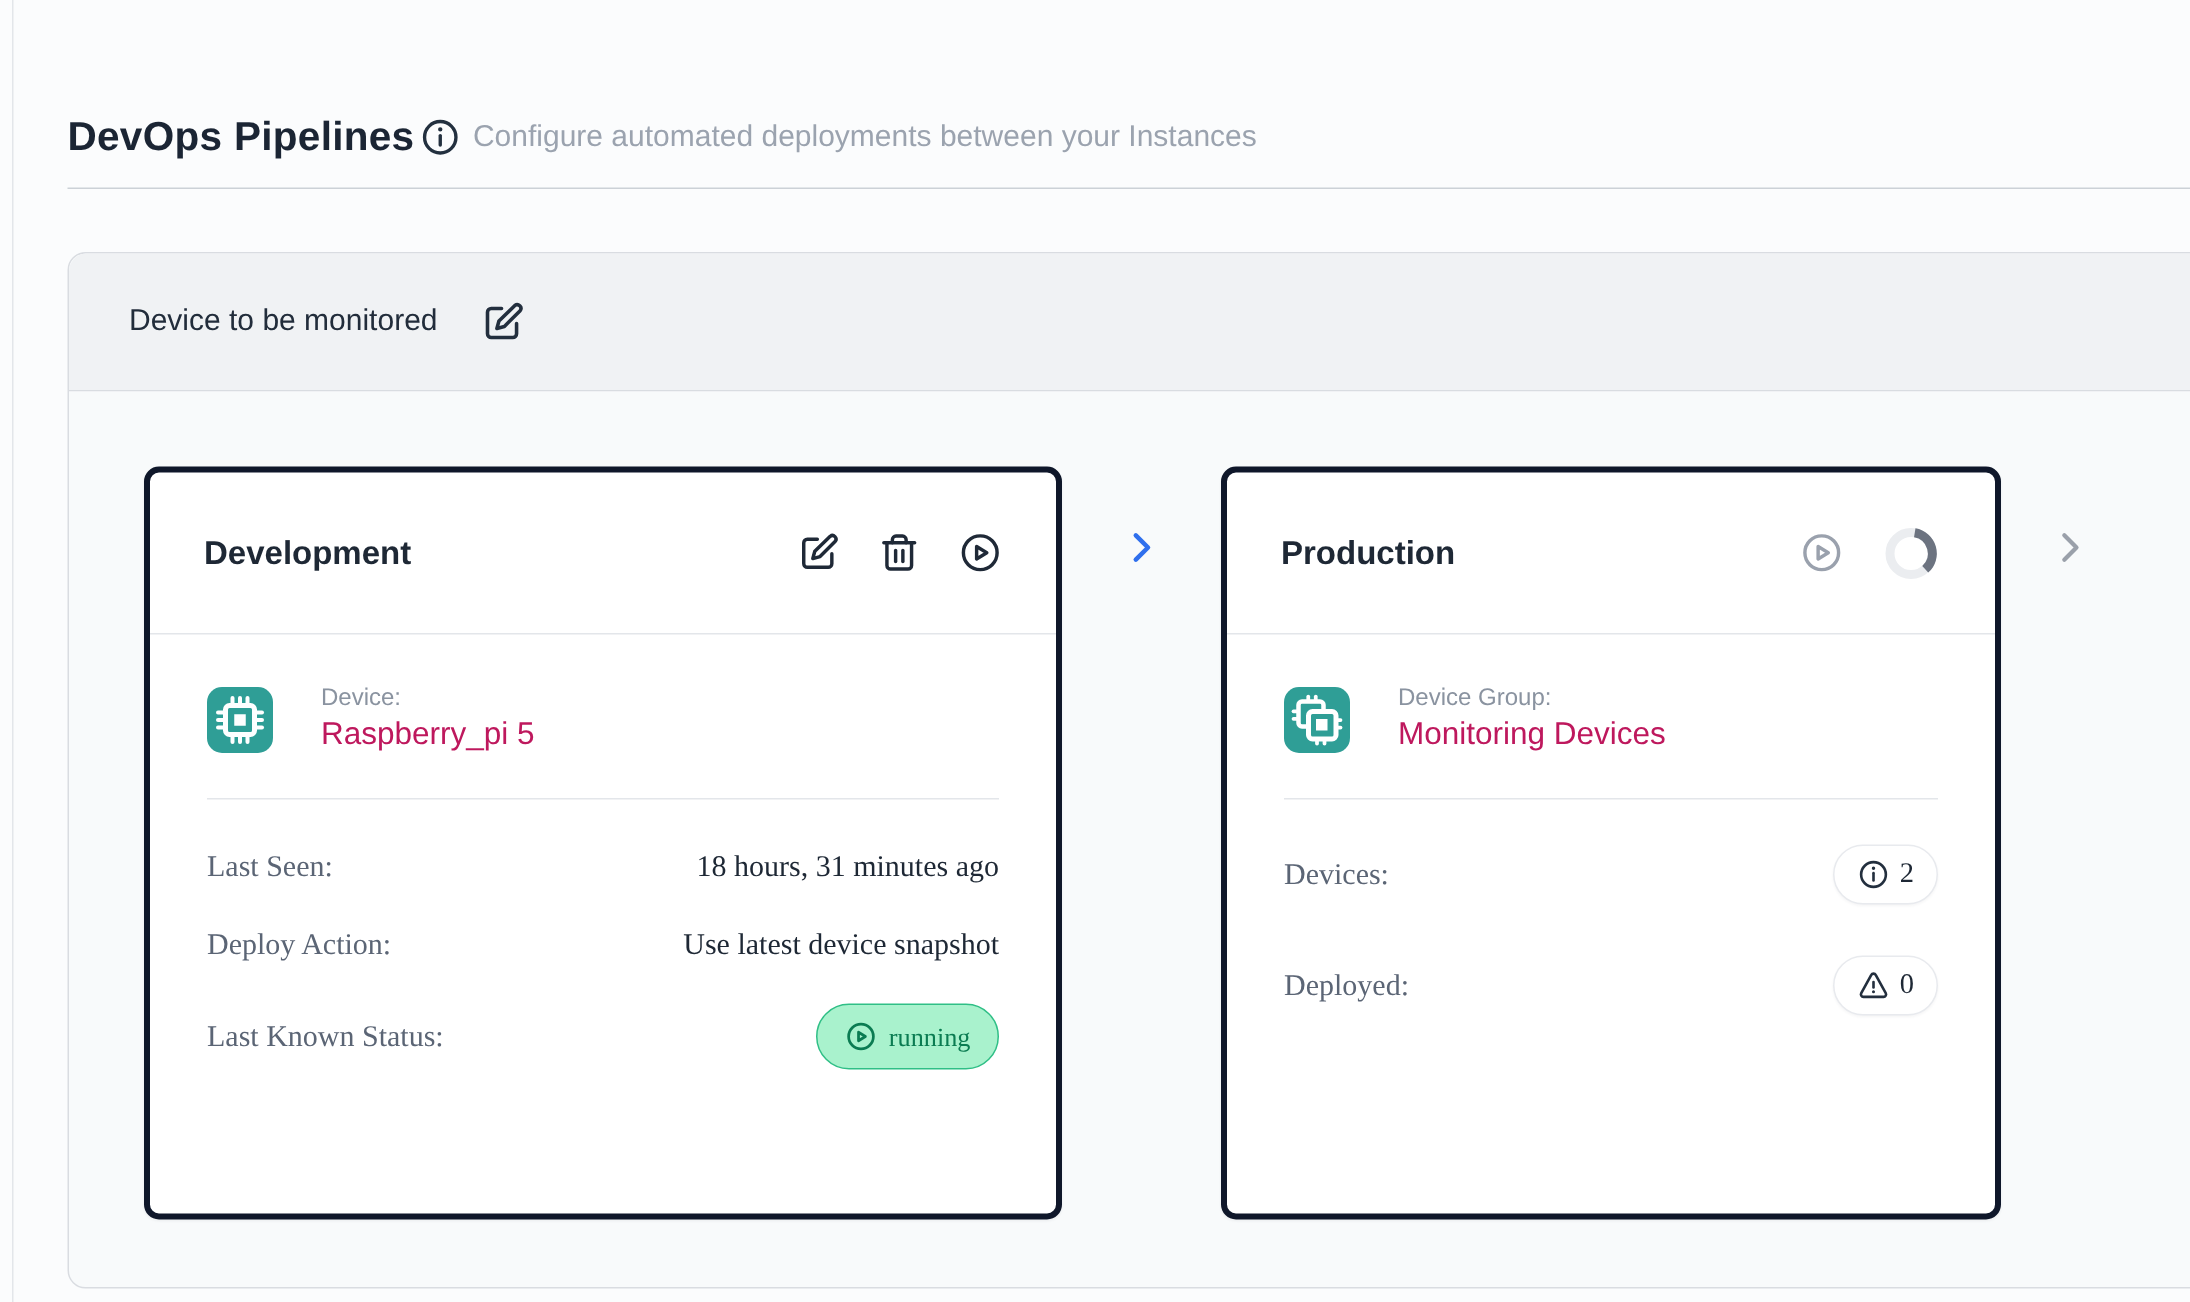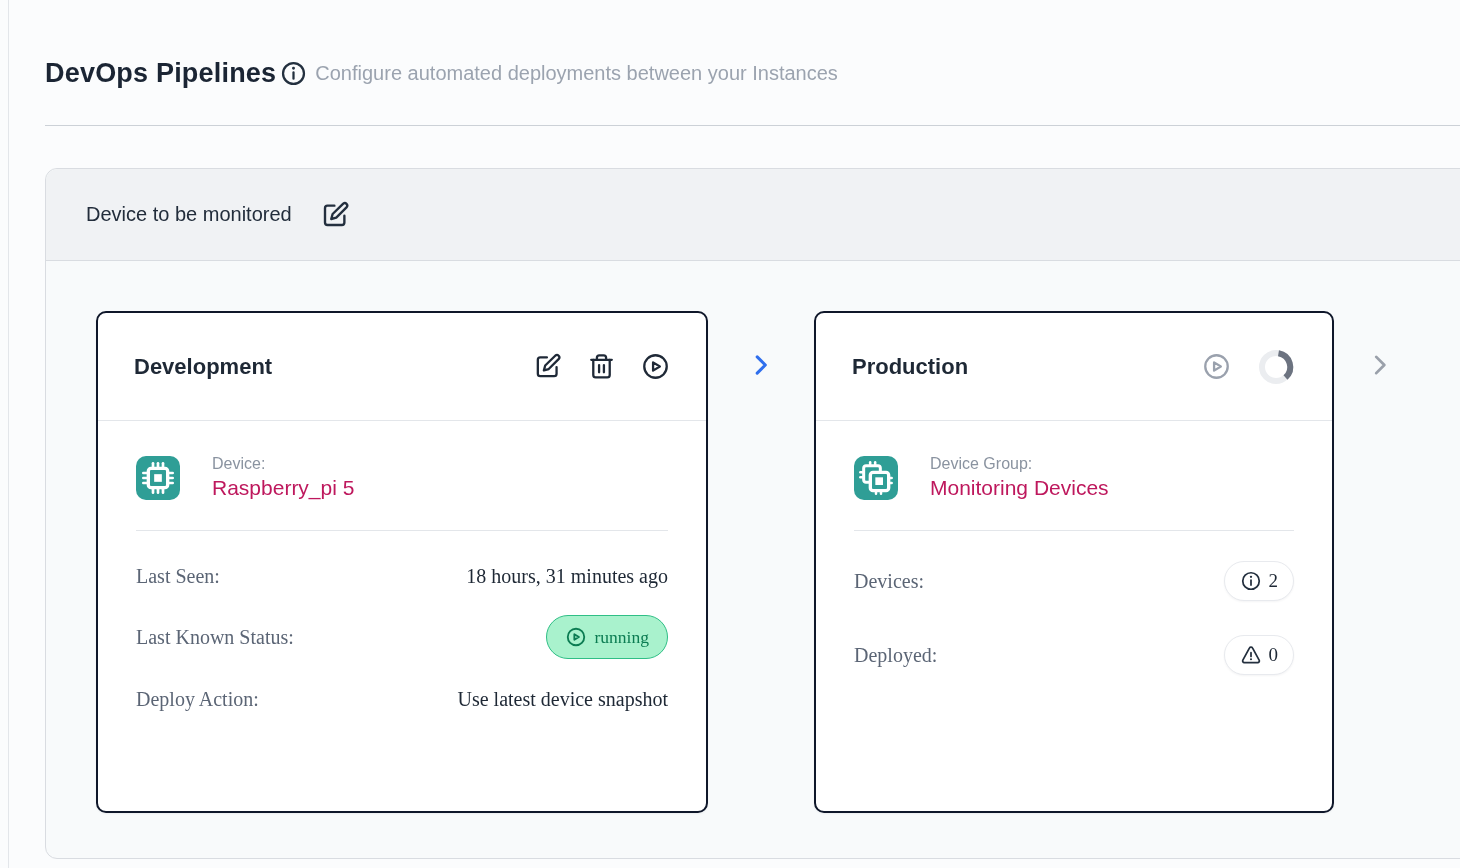--- a/index.html
+++ b/index.html
@@ -7,21 +7,21 @@
   body {
     font-family:"Liberation Sans","DejaVu Sans",sans-serif;
     background:#fbfcfd;
     position:relative;
     overflow:hidden;
     color:#1e2835;
   }
   .left-rule { position:absolute; left:8px; top:0; width:1px; height:868px; background:#e3e6ea; }
 
   
-  .page-header { position:absolute; left:45px; top:58px; display:flex; align-items:center; }
+  .page-header { position:absolute; left:45px; top:76px; display:flex; align-items:center; }
   .page-title { font-size:27px; font-weight:700; color:#1b2534; letter-spacing:.2px; }
   .title-info-icon { width:27px; height:27px; color:#23303f; display:flex; margin-left:4px; }
   .page-subtitle { font-size:20px; color:#9ba3af; font-weight:400; margin-left:8px; }
   .header-rule { position:absolute; left:45px; right:0; top:125px; height:1px; background:#ccd1d7; }
 
   
   .panel {
     position:absolute; left:45px; top:168px; width:1470px; height:691px;
     border:1px solid #d9dce1; border-radius:12px; background:#f8fafb;
   }
@@ -29,21 +29,21 @@
     height:92px; background:#f0f2f4; border-bottom:1px solid #d9dce1;
     border-radius:12px 12px 0 0; display:flex; align-items:center; padding:0 40px; gap:28px;
   }
   .panel-title { font-size:20px; font-weight:500; color:#222d3b; }
   .panel-edit-icon { width:30px; height:30px; color:#232f3e; display:flex; cursor:pointer; }
 
   .panel-body { display:flex; align-items:flex-start; padding:50px 0 0 50px; }
 
   
   .card {
-    background:#ffffff; border:2px solid #0f172a; border-radius:10px;
+    background:#ffffff; border:4px solid #0f172a; border-radius:10px;
     box-shadow:0 1px 2px rgba(30,40,53,.06); height:502px;
   }
   .card-dev { width:612px; }
   .card-prod { width:520px; }
   .card-header {
     height:108px; display:flex; align-items:center; padding:0 36px;
     border-bottom:1px solid #e3e6ea;
   }
   .card-title { font-size:22px; font-weight:600; color:#1e2835; flex:1; }
   .card-actions { display:flex; align-items:center; gap:25px; }
@@ -173,34 +173,34 @@
             <div class="device-name">Raspberry_pi 5</div>
           </span>
         </div>
         <div class="body-divider"></div>
 
         <div class="kv-row">
           <span class="kv-label">Last Seen:</span>
           <span class="kv-value">18 hours, 31 minutes ago</span>
         </div>
 
+        <div class="kv-row deploy-row">
+          <span class="kv-label">Deploy Action:</span>
+          <span class="kv-value">Use latest device snapshot</span>
+        </div>
+
         <div class="kv-row badge-row">
           <span class="kv-label">Last Known Status:</span>
           <span class="status-badge">
             <svg viewBox="0 0 24 24" fill="none" stroke="currentColor" stroke-width="2" stroke-linejoin="round">
               <circle cx="12" cy="12" r="9"></circle>
               <path d="M10.2 8.9l5 3.1-5 3.1z"></path>
             </svg>
             <span>running</span>
           </span>
-        </div>
-
-        <div class="kv-row deploy-row">
-          <span class="kv-label">Deploy Action:</span>
-          <span class="kv-value">Use latest device snapshot</span>
         </div>
       </div>
     </div>
 
     <div class="connector connector-blue">
       <svg viewBox="0 0 24 24" fill="none" stroke="currentColor" stroke-width="2.8" stroke-linecap="round" stroke-linejoin="round">
         <polyline points="8.5 4.5 16 12 8.5 19.5"></polyline>
       </svg>
     </div>
 

